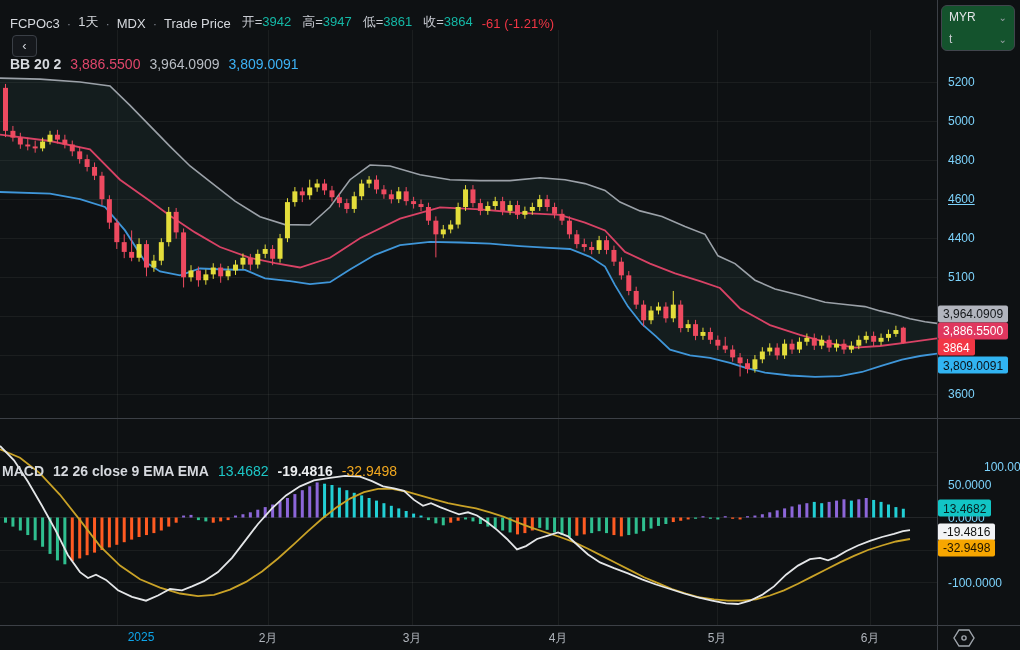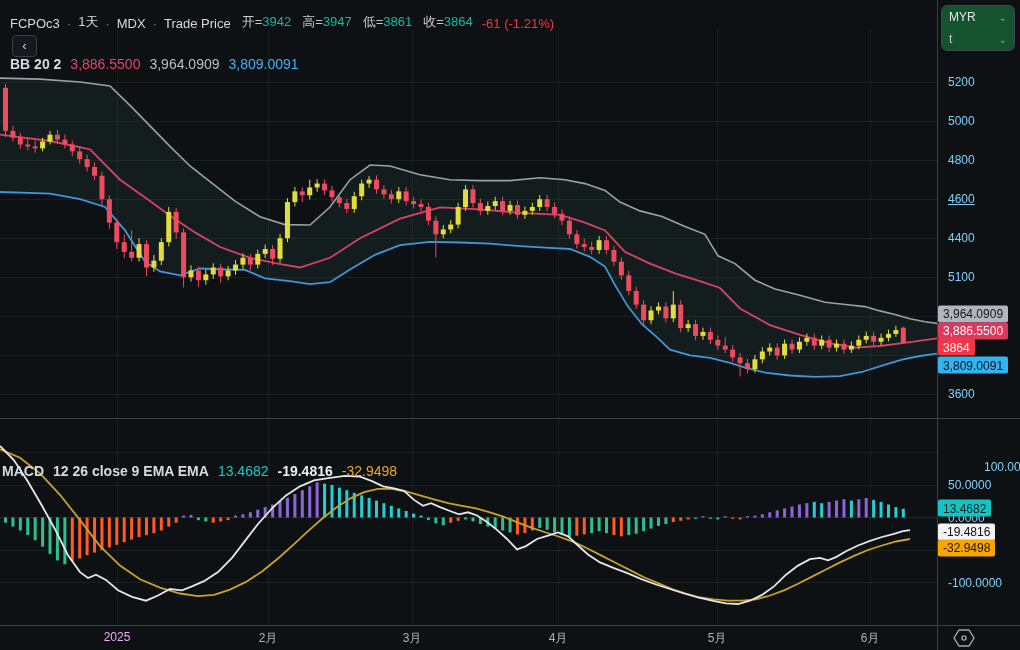--- a/index.html
+++ b/index.html
@@ -25,21 +25,21 @@
   .macd-params{color:#d6d9de;font-weight:bold;}
   .macd-hist-val{color:#1dc7c7;}
   .macd-line-val{color:#eceef0;font-weight:bold;}
   .macd-sig-val{color:#f0a71f;}
   .axis-col{position:absolute;left:937px;top:0;width:83px;height:650px;z-index:10;}
   .tick{position:absolute;left:11px;transform:translateY(-50%);font-size:12px;color:#7dd3fc;}
   .badge{position:absolute;left:1px;transform:translateY(-50%);font-size:12px;
          padding:1.5px 5px;border-radius:2px;white-space:nowrap;z-index:12;}
   .time-axis{position:absolute;left:0;top:626px;width:1020px;height:24px;z-index:15;}
   .time-label{position:absolute;top:4px;transform:translateX(-50%);font-size:12px;color:#b0b5bc;}
-  .time-label.year{color:#f0abfc;}
+  .time-label.year{color:#0ea5e9;margin-left:24px;}
   .hex-btn{position:absolute;left:951px;top:2px;width:26px;height:20px;cursor:pointer;}
   .watermark{position:absolute;right:6px;top:590px;font-size:37px;letter-spacing:1px;
              color:#dde2e8;z-index:14;}
   .dd-panel{position:absolute;left:941px;top:5px;width:72px;border:1px solid #41454d;
             border-radius:6px;background:#14532d;z-index:25;}
   .dd-row{display:flex;align-items:center;justify-content:space-between;height:22px;
           padding:0 7px;font-size:12px;color:#e3e5e8;cursor:pointer;}
   .dd-row.unit{color:#c6c9ce;}
   .dd-chev{color:#9aa0a6;font-size:10px;}
 </style>

